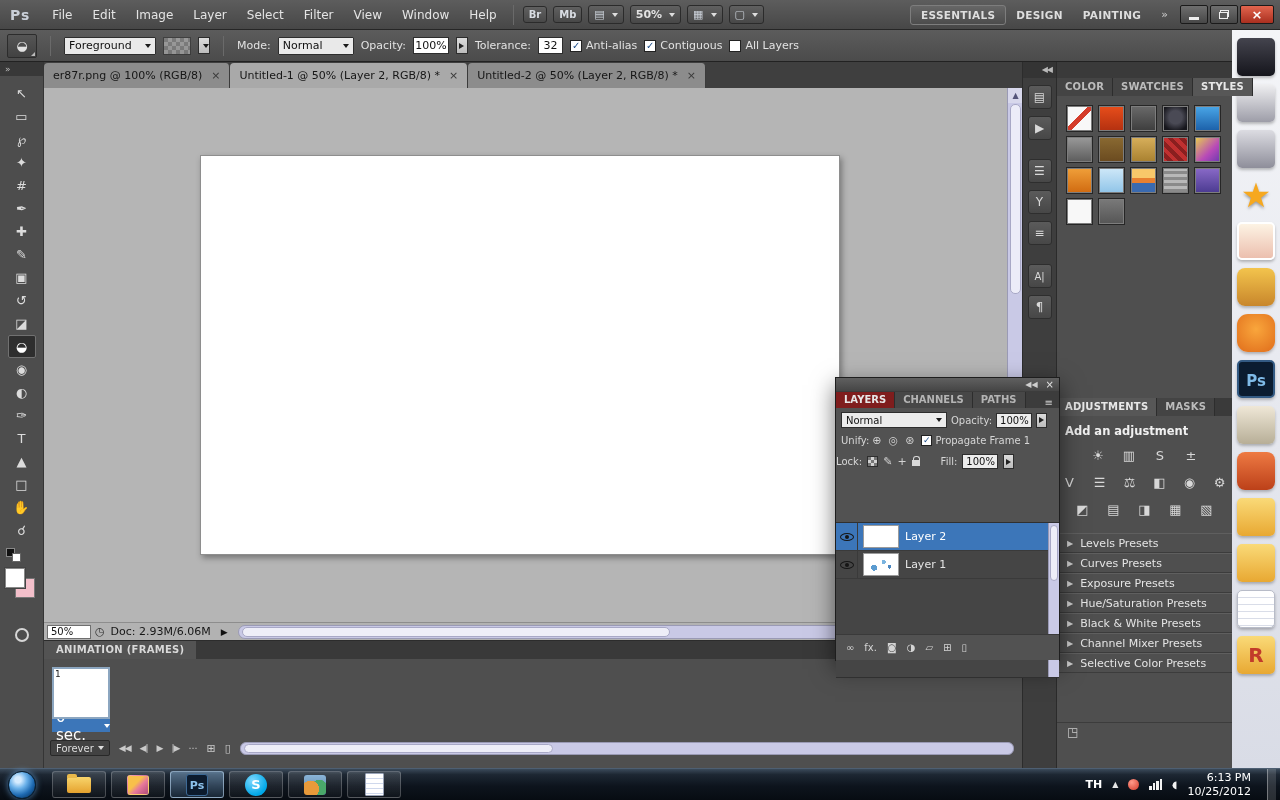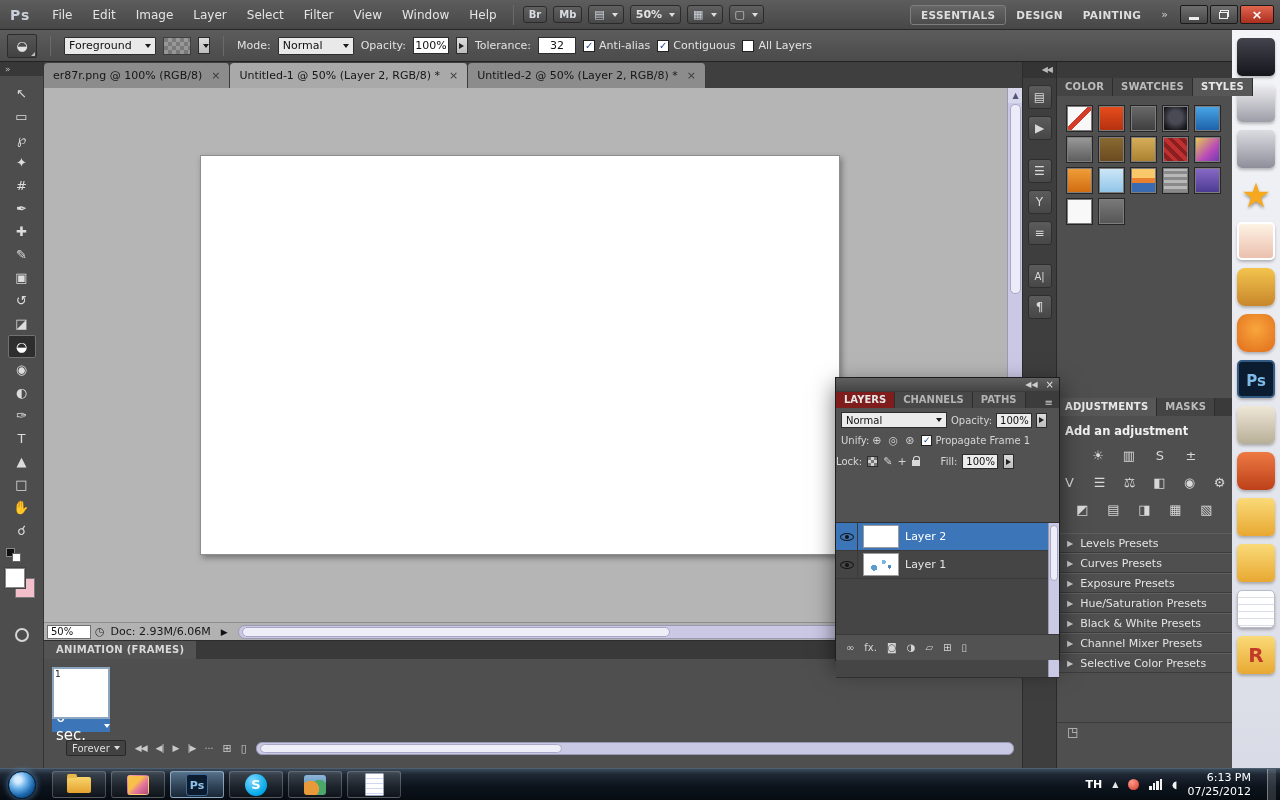--- a/index.html
+++ b/index.html
@@ -79,21 +79,21 @@
 
 
 .anim{position:absolute;left:44px;top:640px;width:978px;height:128px;background:#4f4f4f;border-top:1px solid #2c2c2c;z-index:4;}
 .animhead{height:18px;background:#393939;display:flex;}
 .animtab{background:#535353;color:#d9d9d9;font-size:10px;font-weight:bold;padding:0 12px;line-height:18px;letter-spacing:.3px;}
 .frame{position:absolute;left:8px;top:26px;width:58px;}
 .fthumb{width:58px;height:52px;background:#fff;border:2px solid #8ca6c0;position:relative;}
 .fnum{position:absolute;left:1px;top:0;font-size:9px;color:#222;}
 .fdelay{width:58px;height:13px;background:#3c76b9;color:#fff;font-size:15px;display:flex;align-items:center;padding-left:4px;}
 .animctl{position:absolute;left:6px;top:98px;right:8px;height:18px;display:flex;align-items:center;gap:9px;}
-.loopdd{background:#424242;border:1px solid #282828;color:#ddd;font-size:10px;height:16px;display:flex;align-items:center;padding:0 5px;border-radius:2px;margin-left:16px;}
+.loopdd{background:#424242;border:1px solid #282828;color:#ddd;font-size:10px;height:16px;display:flex;align-items:center;padding:0 5px;border-radius:2px;}
 .tbtn{color:#c9c9c9;font-size:9px;letter-spacing:-1px;}
 .animscroll{position:relative;flex:1;height:13px;background:#c9c9e6;border:1px solid #9a9ab5;border-radius:6px;}
 .animscroll .hthumb{height:9px;width:40%;}
 
 
 .dockstrip{position:absolute;left:1022px;top:62px;width:34px;height:706px;background:#3e3e3e;border-left:1px solid #2c2c2c;z-index:5;}
 .dockhead{height:16px;background:#343434;color:#b9b9b9;font-size:8px;text-align:right;padding:3px 4px 0 0;letter-spacing:-1px;}
 .dicon{width:24px;height:24px;margin:7px auto 0;background:linear-gradient(#5b5b5b,#474747);border:1px solid #2e2e2e;border-radius:3px;color:#d9d9d9;font-size:12px;display:flex;align-items:center;justify-content:center;}
 .dgap{height:12px;}
 
@@ -236,21 +236,21 @@
   <span class="oselect" style="width:76px">
       <span>Normal</span>
       <i class="car"></i>
     </span>
   <span class="olabel">Opacity:</span>
   <input class="oinput" value="100%" style="">
   <span class="sliderbtn">
       <i class="rcar"></i>
     </span>
   <span class="olabel">Tolerance:</span>
-  <input class="oinput" style="width: 38px;" value="32">
+  <input class="oinput" style="width: 25px;" value="32">
   <span class="cbrow">
       <span class="cb">✓</span>
       <span class="olabel">Anti-alias</span>
     </span>
   <span class="cbrow">
       <span class="cb">✓</span>
       <span class="olabel">Contiguous</span>
     </span>
   <span class="cbrow">
       <span class="cb"></span>
@@ -570,17 +570,17 @@
     <i class="trbadge"></i>
     <span class="trnet">
         <i style="height:4px"></i>
         <i style="height:7px"></i>
         <i style="height:9px"></i>
         <i style="height:11px"></i>
       </span>
     <span class="trspk">◖</span>
     <div class="clock">
       <div>6:13 PM</div>
-      <div>07/25/2012</div>
+      <div>10/25/2012</div>
     </div>
     <div class="showdesk"></div>
   </div>
 </div>
 
 </body></html>

